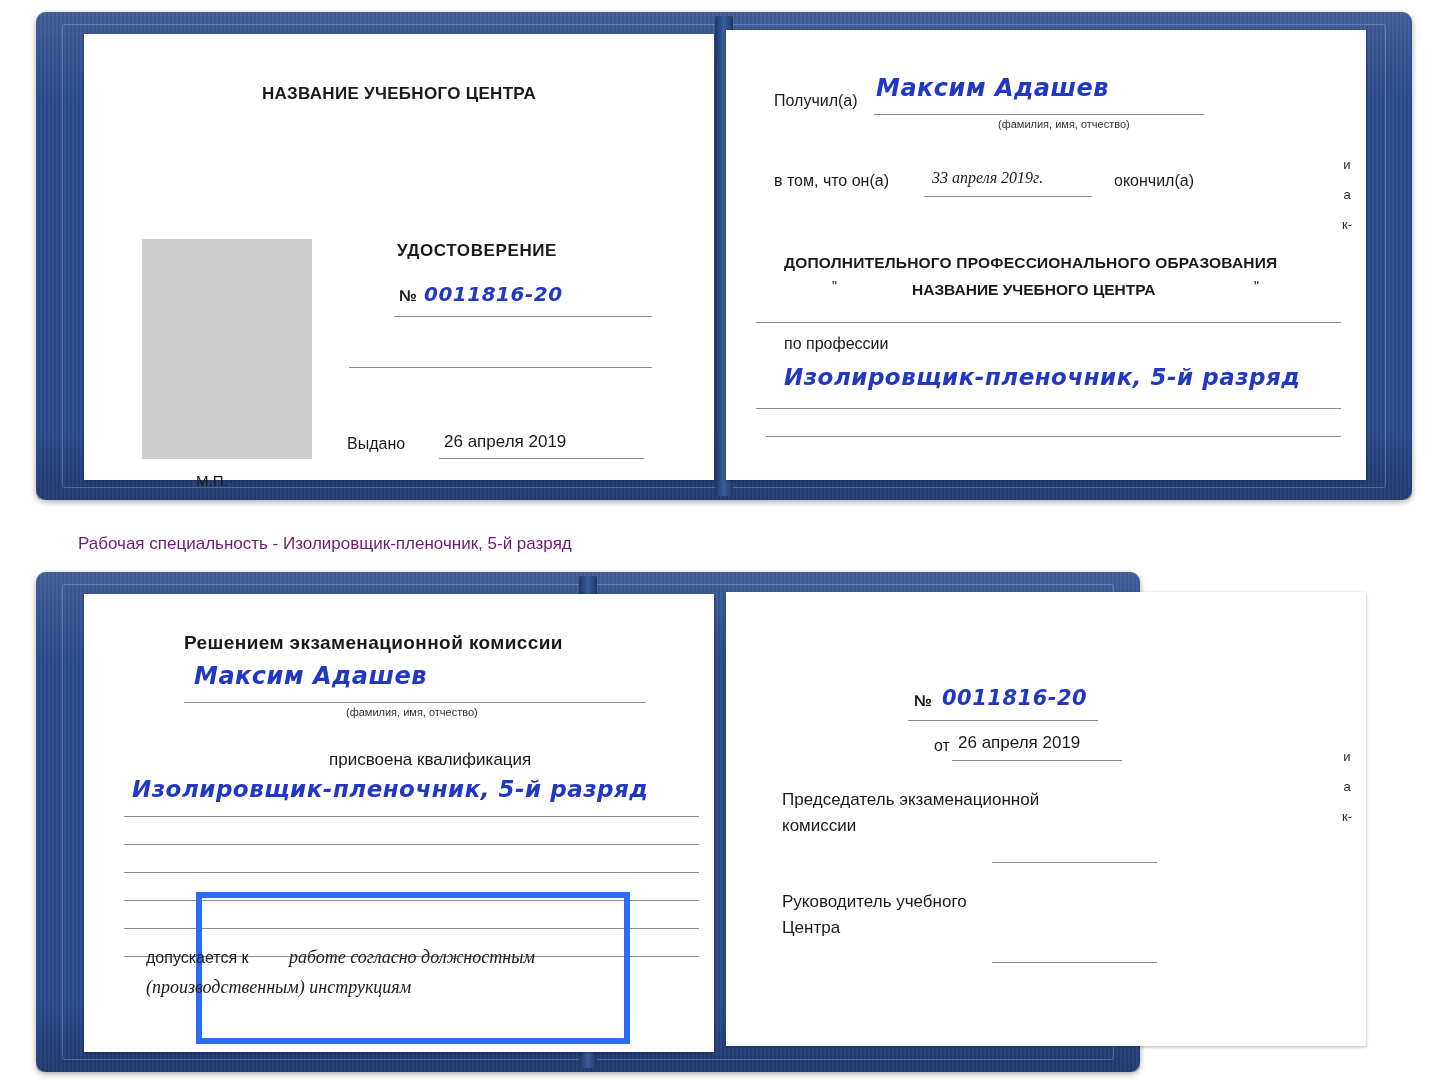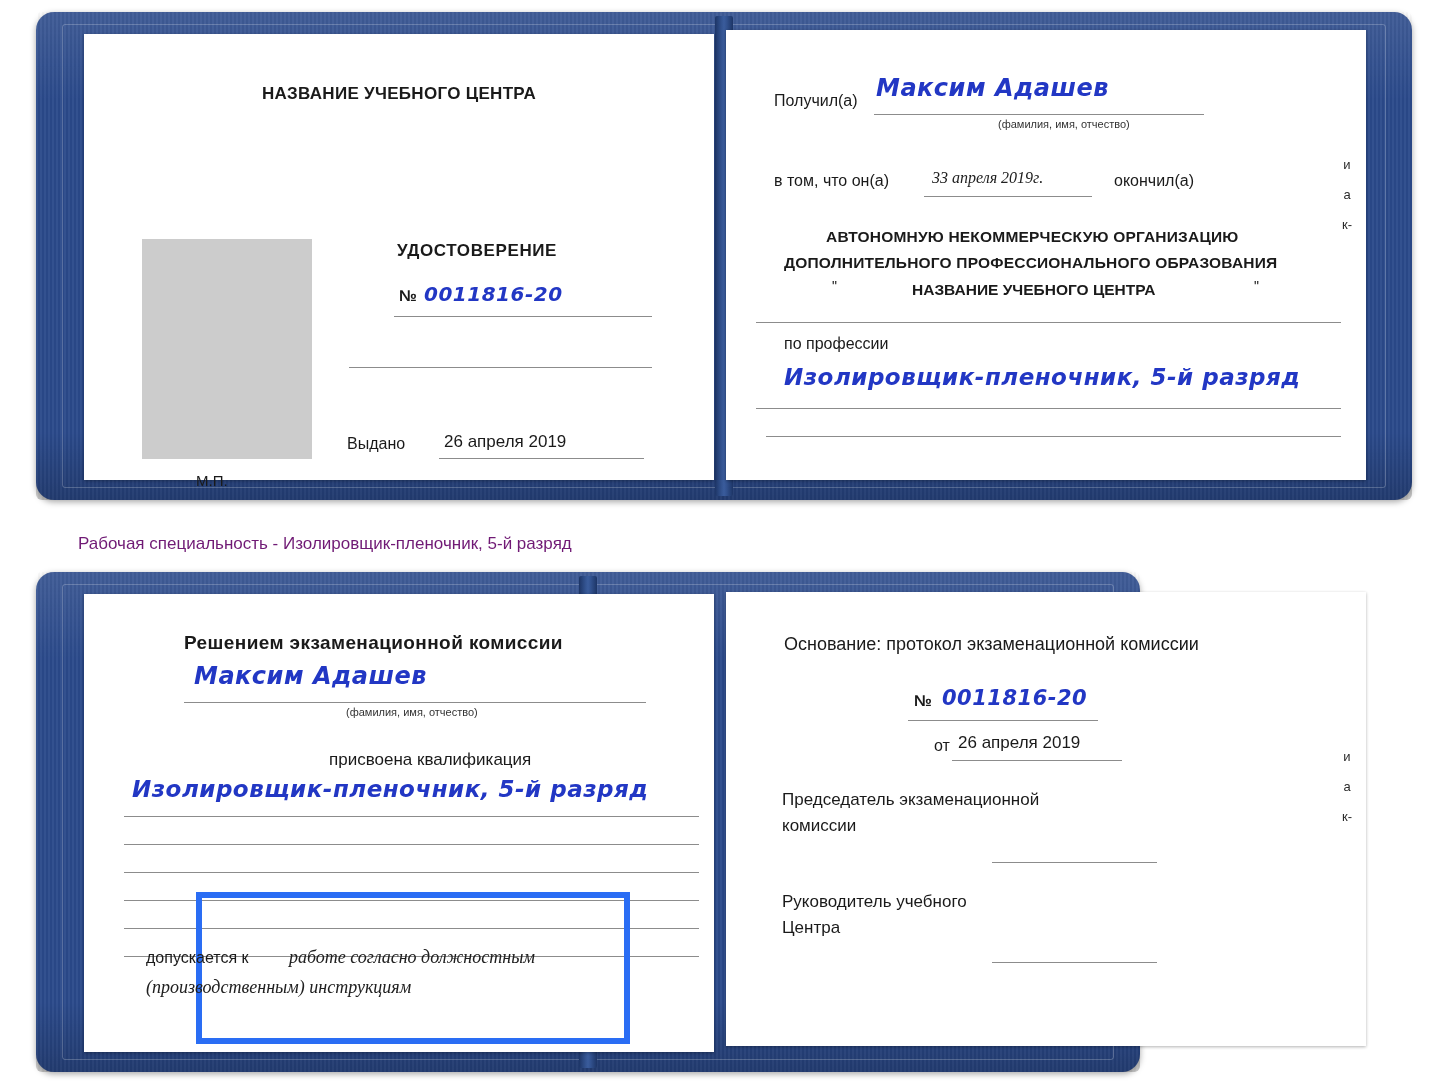--- a/index.html
+++ b/index.html
@@ -12,21 +12,21 @@
     height: 1085px;
     font-family: "Liberation Sans", sans-serif;
     position: relative;
     overflow: hidden;
   }
 
   
   .book {
     position: absolute;
     background: #2b4a8b;
-    border-radius: 18px;
+    border-radius: 10px;
     box-shadow: 0 2px 6px rgba(0,0,0,0.35);
   }
   .book.top   { left: 36px;  top: 12px;  width: 1376px; height: 488px; }
   .book.bottom{ left: 36px;  top: 572px; width: 1104px; height: 500px; }
 
   
   .book::before {
     content: "";
     position: absolute;
     left: 0; top: 0; right: 0; bottom: 0;
@@ -160,21 +160,20 @@
     <div class="t" style="left:48px; top:62px; font-size:16px;">Получил(а)</div>
     <div class="hand" style="position:absolute; left:150px; top:44px; font-size:24px;">Максим Адашев</div>
     <div class="rule" style="left:148px; top:84px; width:330px;"></div>
     <div class="t tiny" style="left:272px; top:88px;">(фамилия, имя, отчество)</div>
 
     <div class="t" style="left:48px; top:142px; font-size:16px;">в том, что он(а)</div>
     <div class="t italic-ser" style="left:206px; top:139px; font-size:16px;">33 апреля 2019г.</div>
     <div class="rule" style="left:198px; top:166px; width:168px;"></div>
     <div class="t" style="left:388px; top:142px; font-size:16px;">окончил(а)</div>
 
-    <div class="t bold" style="left:100px; top:198px; font-size:15.5px; letter-spacing:0.2px;">АВТОНОМНУЮ НЕКОММЕРЧЕСКУЮ ОРГАНИЗАЦИЮ</div>
     <div class="t bold" style="left:58px; top:224px; font-size:15.5px; letter-spacing:0.2px;">ДОПОЛНИТЕЛЬНОГО ПРОФЕССИОНАЛЬНОГО ОБРАЗОВАНИЯ</div>
     <div class="quote-mark" style="left:106px; top:248px;">"</div>
     <div class="t bold" style="left:186px; top:251px; font-size:15.5px;">НАЗВАНИЕ УЧЕБНОГО ЦЕНТРА</div>
     <div class="quote-mark" style="left:528px; top:248px;">"</div>
     <div class="rule" style="left:30px; top:292px; width:585px;"></div>
 
     <div class="t" style="left:58px; top:305px; font-size:16px;">по профессии</div>
     <div class="hand" style="position:absolute; left:58px; top:334px; font-size:23px;">Изолировщик-пленочник, 5-й разряд</div>
     <div class="rule" style="left:30px; top:378px; width:585px;"></div>
     <div class="rule" style="left:40px; top:406px; width:575px;"></div>
@@ -212,21 +211,20 @@
     <div class="rule" style="left:40px; top:362px; width:575px;"></div>
 
     <div class="highlight-box" style="left:112px; top:298px; width:422px; height:140px;"></div>
 
     <div class="t" style="left:62px; top:355px; font-size:16px;">допускается к</div>
     <div class="t italic-ser" style="left:205px; top:353px; font-size:18px;">работе согласно должностным</div>
     <div class="t italic-ser" style="left:62px; top:383px; font-size:18px;">(производственным) инструкциям</div>
   </div>
 
   <div class="page right">
-    <div class="t" style="left:58px; top:42px; font-size:18px;">Основание: протокол экзаменационной комиссии</div>
 
     <div class="t bold" style="left:188px; top:100px; font-size:16px;">№</div>
     <div class="hand" style="position:absolute; left:216px; top:94px; font-size:21px;">0011816-20</div>
     <div class="rule" style="left:182px; top:128px; width:190px;"></div>
 
     <div class="t" style="left:208px; top:145px; font-size:16px;">от</div>
     <div class="t" style="left:232px; top:141px; font-size:17px;">26 апреля 2019</div>
     <div class="rule" style="left:226px; top:168px; width:170px;"></div>
 
     <div class="t" style="left:56px; top:198px; font-size:17px;">Председатель экзаменационной</div>

